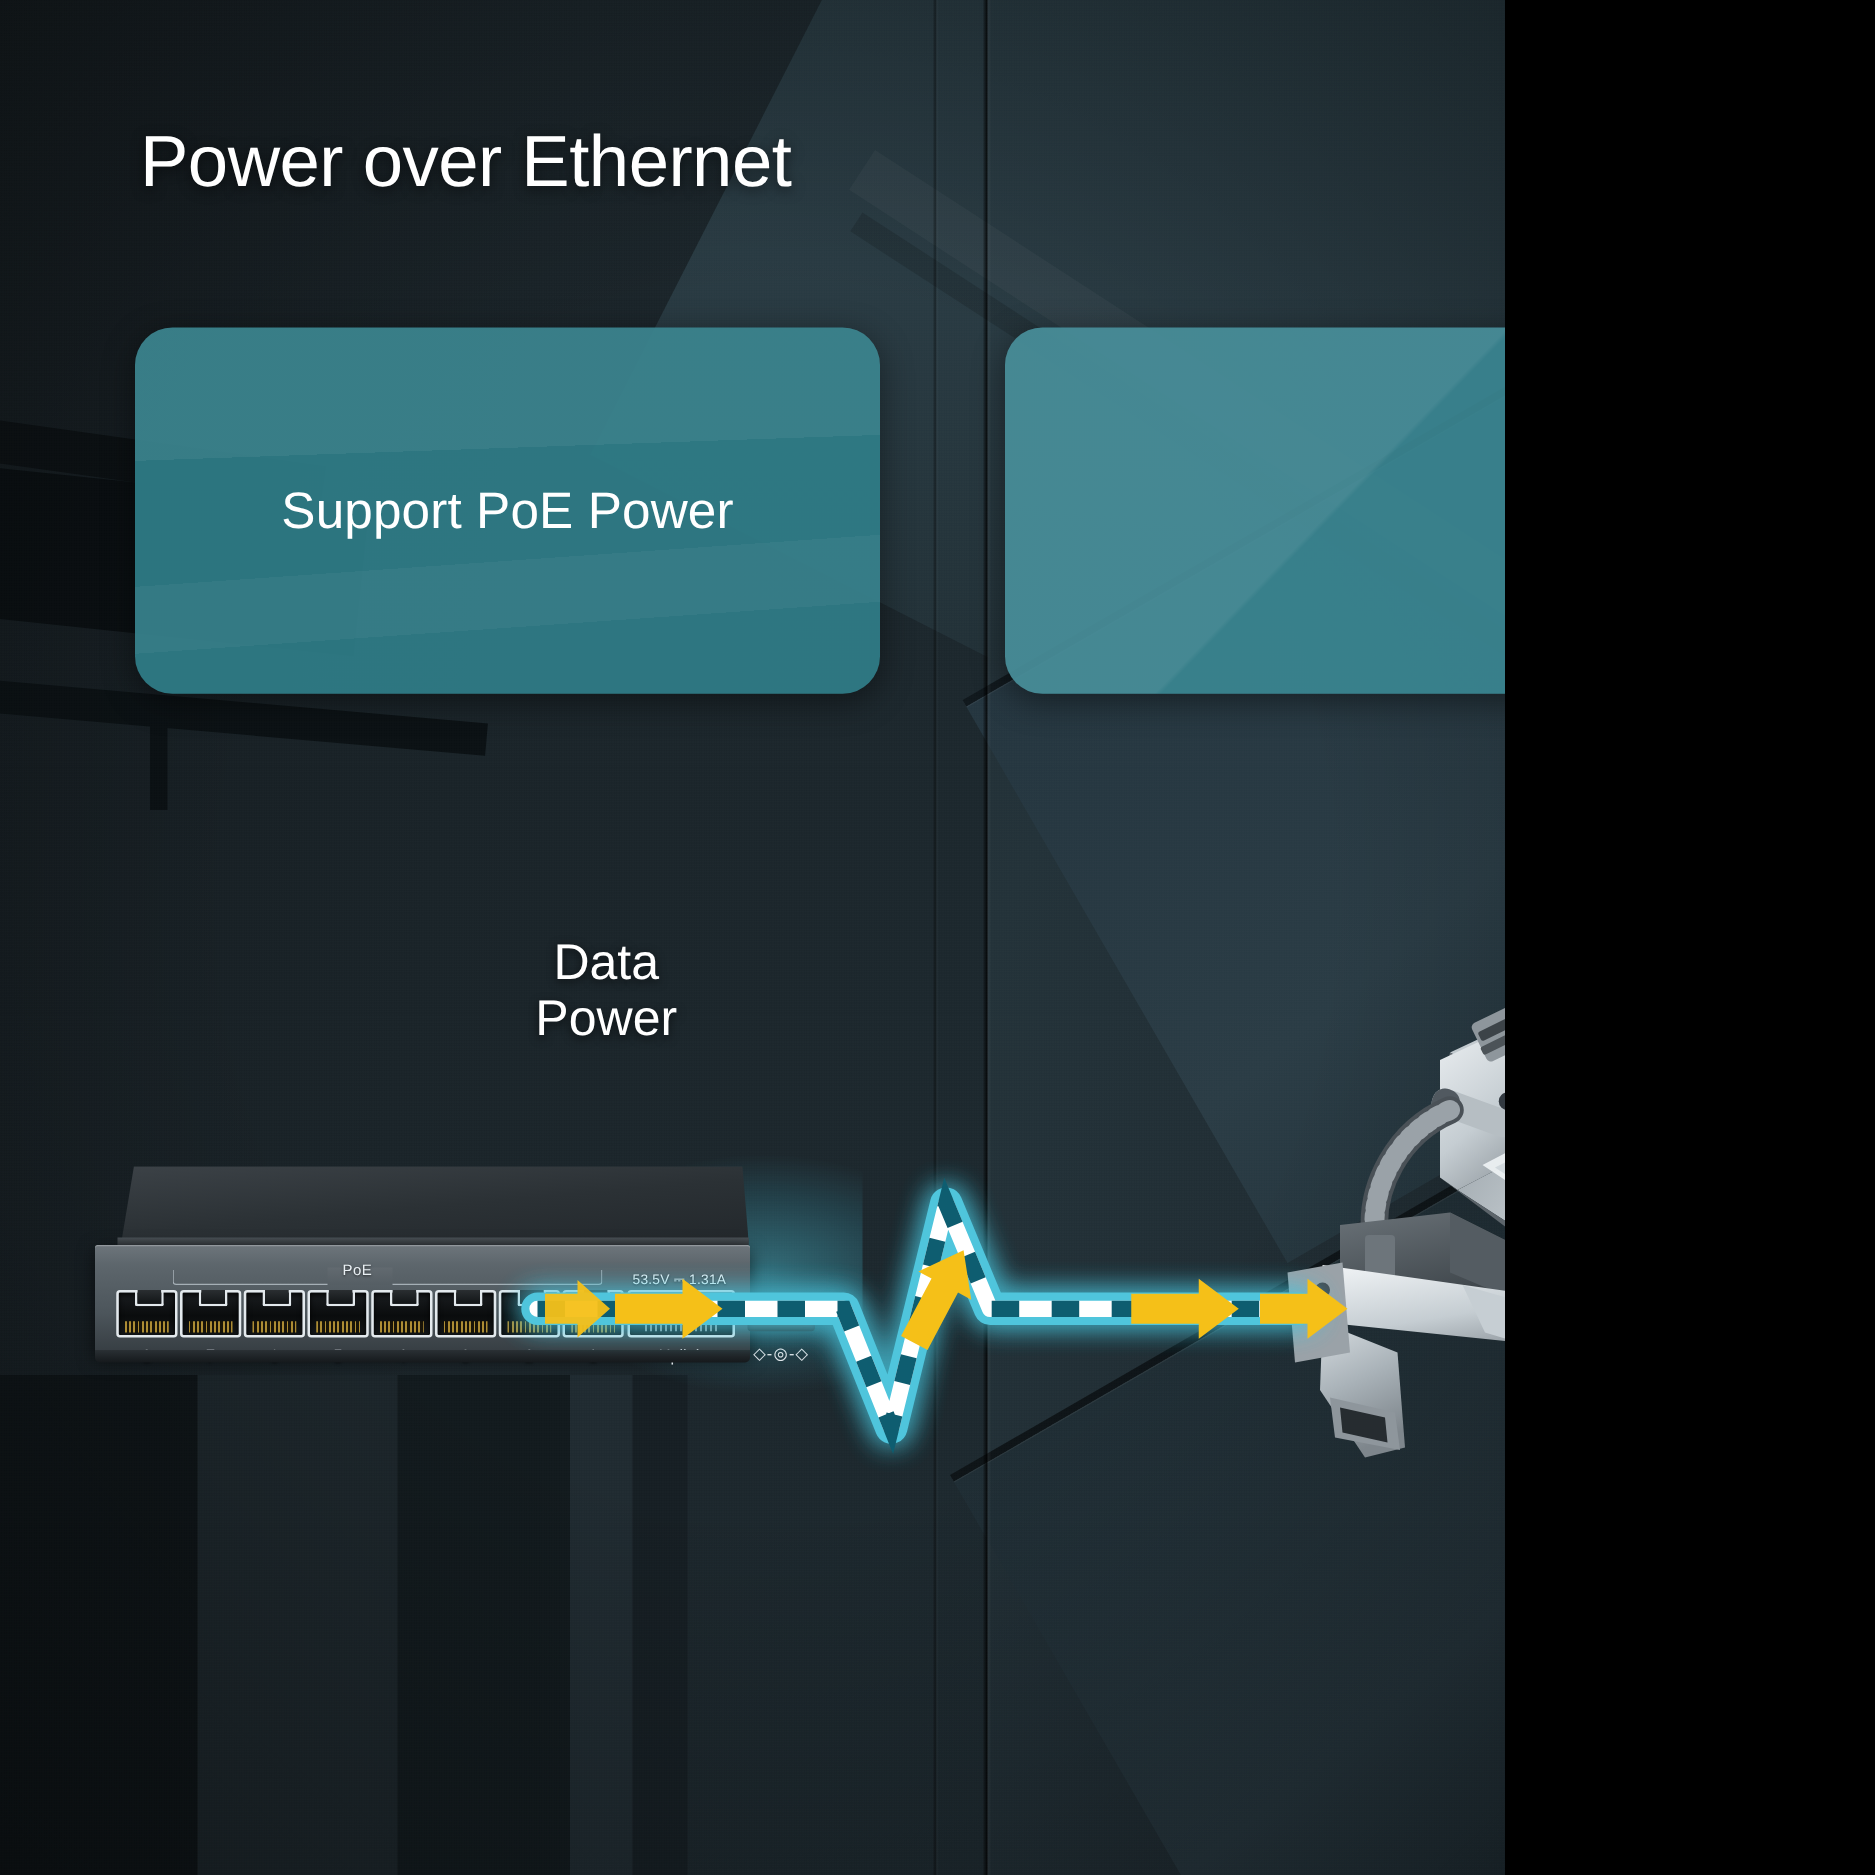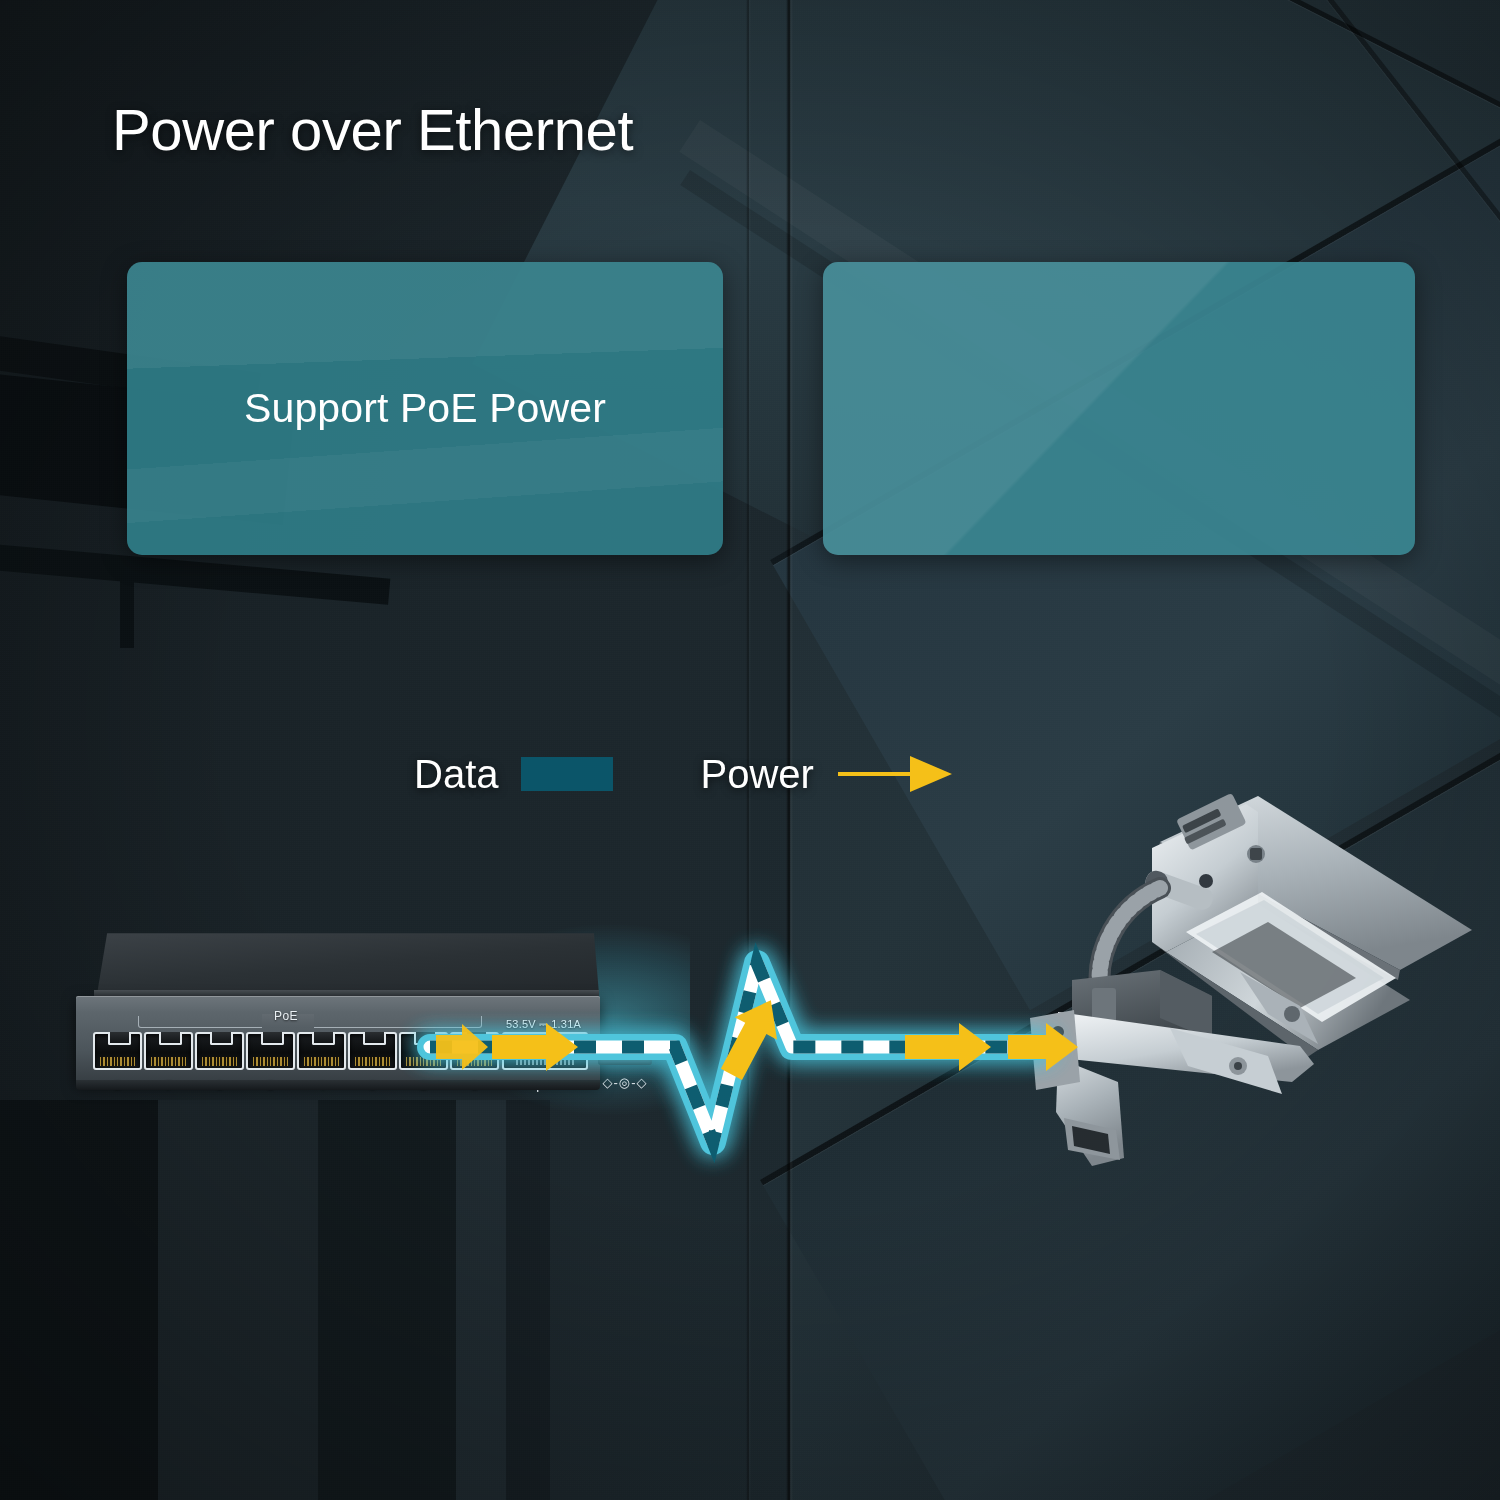--- a/index.html
+++ b/index.html
@@ -2,21 +2,21 @@
 <html><head>
 <meta charset="utf-8">
 <style>
   html, body {
     margin: 0;
     padding: 0;
     background: #000;
   }
   #stage {
     position: relative;
-    width: 1500px;
+    width: 1204px;
     height: 1500px;
     overflow: hidden;
     background: #1b2429;
     font-family: "Liberation Sans", sans-serif;
     user-select: none;
   }
 
   
   .bg-base {
     position: absolute;
@@ -102,33 +102,32 @@
     font-weight: 400;
     letter-spacing: -0.4px;
     color: #ffffff;
     text-shadow: 0 2px 10px rgba(0,0,0,.55);
     white-space: nowrap;
   }
 
   
   .card {
     position: absolute;
-    border-radius: 15px;
+    border-radius: 30px;
     display: flex;
     align-items: center;
     justify-content: center;
     text-align: center;
     color: #ffffff;
     font-size: 41px;
     line-height: 1.52;
     font-weight: 400;
     letter-spacing: .1px;
     box-shadow: 0 6px 26px rgba(0,0,0,.42);
     overflow: hidden;
-    margin-left: 19px;
   }
   .card .sheen {
     position: absolute;
     inset: 0;
     pointer-events: none;
   }
   .card-l {
     left: 108px; top: 262px;
     width: 596px; height: 293px;
     background: rgba(47,125,136,.93);
@@ -149,20 +148,21 @@
   .card .txt { position: relative; z-index: 2; padding: 0 18px; }
 
   
   .legend {
     position: absolute;
     left: 414px;
     top: 748px;
     display: flex;
     align-items: center;
     height: 52px;
+    flex-direction: column;
   }
   .legend-label {
     color: #ffffff;
     font-size: 40px;
     font-weight: 400;
     text-shadow: 0 2px 8px rgba(0,0,0,.6);
     white-space: nowrap;
   }
   .legend-swatch {
     width: 92px; height: 34px;

